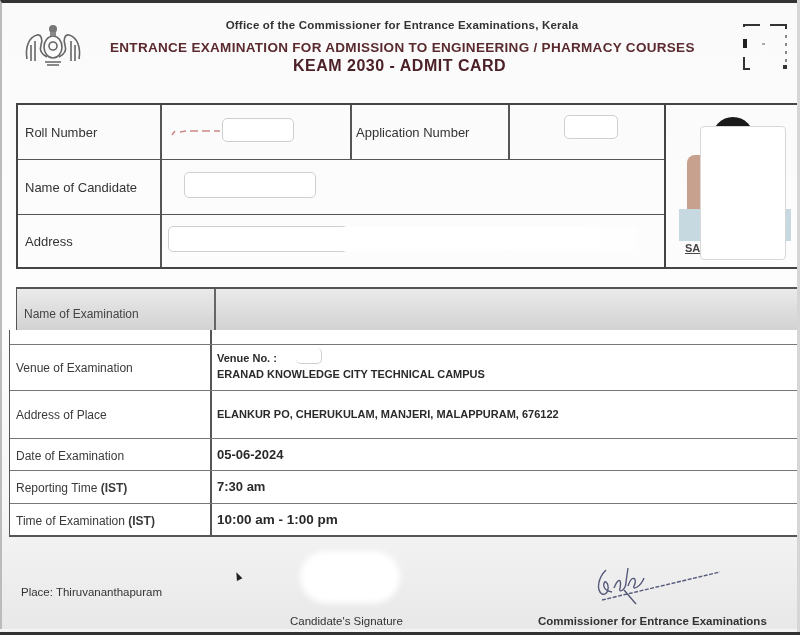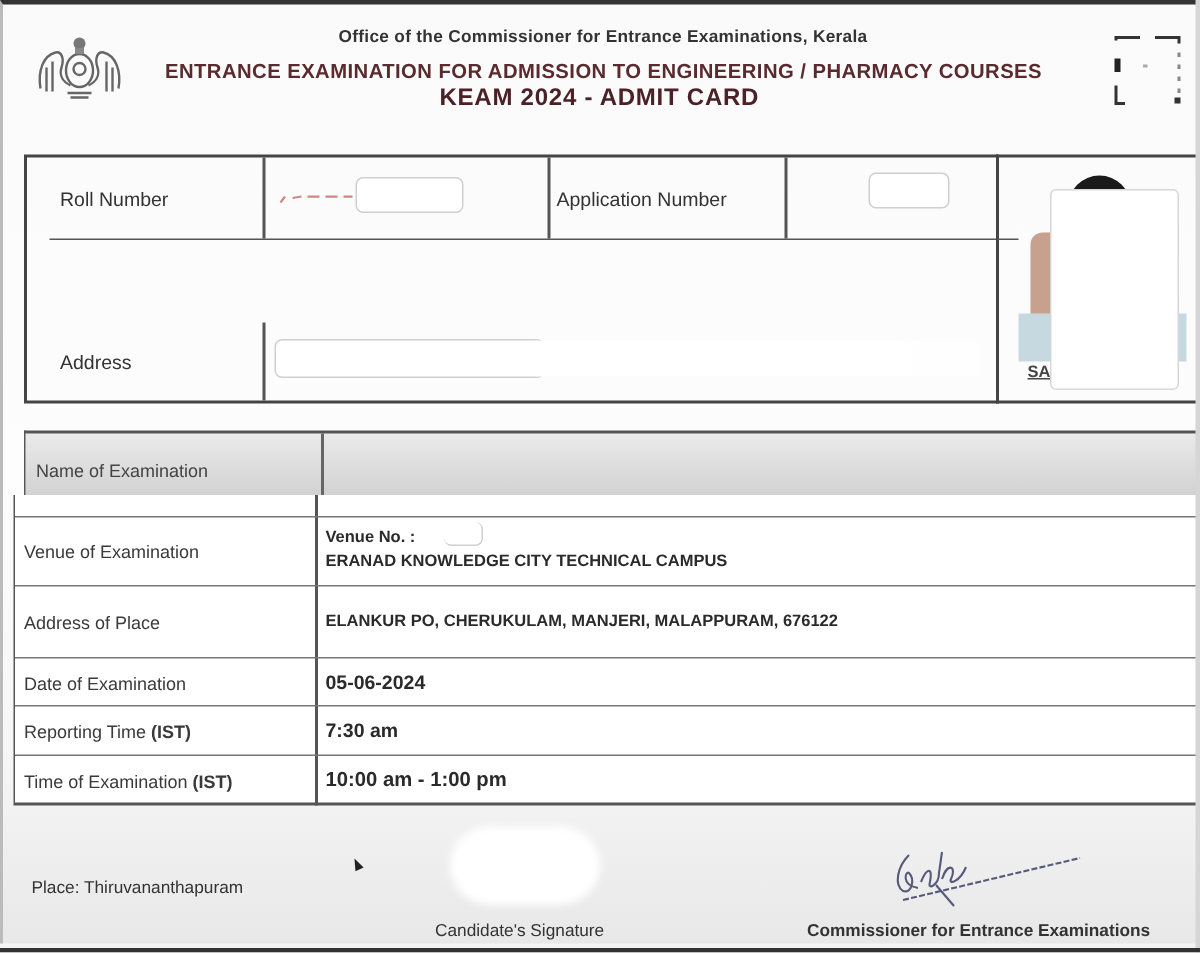--- a/index.html
+++ b/index.html
@@ -31,21 +31,21 @@
     position: absolute; left: 291px; top: 54px;
     font-size: 16px; font-weight: bold; color: #4c2027; letter-spacing: 0.5px;
   }
   .qr-box { position: absolute; left: 738px; top: 18px; width: 50px; height: 52px; }
 
   
   .cand-table {
     position: absolute; left: 14px; top: 100px; width: 650px; height: 166px;
     border: 2px solid #444;
   }
-  .ct-row { position: absolute; left: 15px; width: 646px; border-bottom: 1.5px solid #555; }
+  .ct-row { position: absolute; left: 0; width: 646px; border-bottom: 1.5px solid #555; }
   .ct-row.last { border-bottom: none; padding-left: 20px; }
   .ct-cell { position: absolute; top: 0; height: 100%; display: flex; align-items: center; font-size: 13px; color: #333; }
   .ct-vline { position: absolute; top: 0; height: 100%; width: 1.5px; background: #555; }
 
   .redact {
     position: absolute; border: 1.5px solid #cfcfcf; border-radius: 5px; background: #fff;
   }
   .redact.soft { border: none; background: linear-gradient(90deg,#fff,#fff 80%,rgba(255,255,255,0.5)); }
 
   .photo-cell {
@@ -102,21 +102,21 @@
       <ellipse cx="32" cy="26" rx="9" ry="11"></ellipse>
       <circle cx="32" cy="25" r="4"></circle>
       <path d="M24 41 L40 41 M26 44 L38 44"></path>
     </g>
     <circle cx="32" cy="8" r="4" fill="#777"></circle>
     <rect x="29" y="11" width="6" height="4" fill="#888"></rect>
   </svg>
 
   <div class="header-line1"><span>Office of the Commissioner for Entrance Examinations, Kerala</span></div>
   <div class="header-line2">ENTRANCE EXAMINATION FOR ADMISSION TO ENGINEERING / PHARMACY COURSES</div>
-  <div class="header-line3">KEAM 2024 - ADMIT CARD</div>
+  <div class="header-line3">KEAM 2030 - ADMIT CARD</div>
 
   <svg class="qr-box" viewBox="0 0 50 52">
     <g stroke="#333" stroke-width="2" fill="none">
       <path d="M4 6 L4 4 L20 4"></path>
       <path d="M30 4 L46 4 L46 8"></path>
       <path d="M4 36 L4 48 L10 48"></path>
     </g>
     <rect x="3" y="18" width="4" height="9" fill="#222"></rect>
     <g fill="#888">
         <rect x="45" y="14" width="2" height="3"></rect>
@@ -134,20 +134,25 @@
       <div class="ct-vline" style="left:142px;"></div>
       <svg style="position:absolute;left:152px;top:20px;" width="52" height="12">
           <path d="M2 10 L5 6 M10 7 L16 6 M20 6 L28 6 M32 6 L40 6 M44 6 L50 6" stroke="#c88" stroke-width="1.5"></path>
         </svg>
       <div class="redact" style="left:204px;top:13px;width:72px;height:24px;"></div>
       <div class="ct-vline" style="left:332px;"></div>
       <div class="ct-cell" style="left:338px;">Application Number</div>
       <div class="ct-vline" style="left:490px;"></div>
       <div class="redact" style="left:546px;top:10px;width:54px;height:24px;"></div>
     </div>
+    <div class="ct-row" style="top:55px;height:55px;">
+      <div class="ct-cell" style="left:7px;">Name of Candidate</div>
+      <div class="ct-vline" style="left:142px;"></div>
+      <div class="redact" style="left:166px;top:12px;width:132px;height:26px;"></div>
+    </div>
     <div class="ct-row last" style="top:110px;height:52px;">
       <div class="ct-cell" style="left:7px;">Address</div>
       <div class="ct-vline" style="left:142px;"></div>
       <div class="redact" style="left:150px;top:11px;width:180px;height:26px;"></div>
       <div class="redact soft" style="left:320px;top:12px;width:300px;height:24px;"></div>
     </div>
   </div>
 
   <div class="photo-cell">
     <div class="photo-hair"></div>

